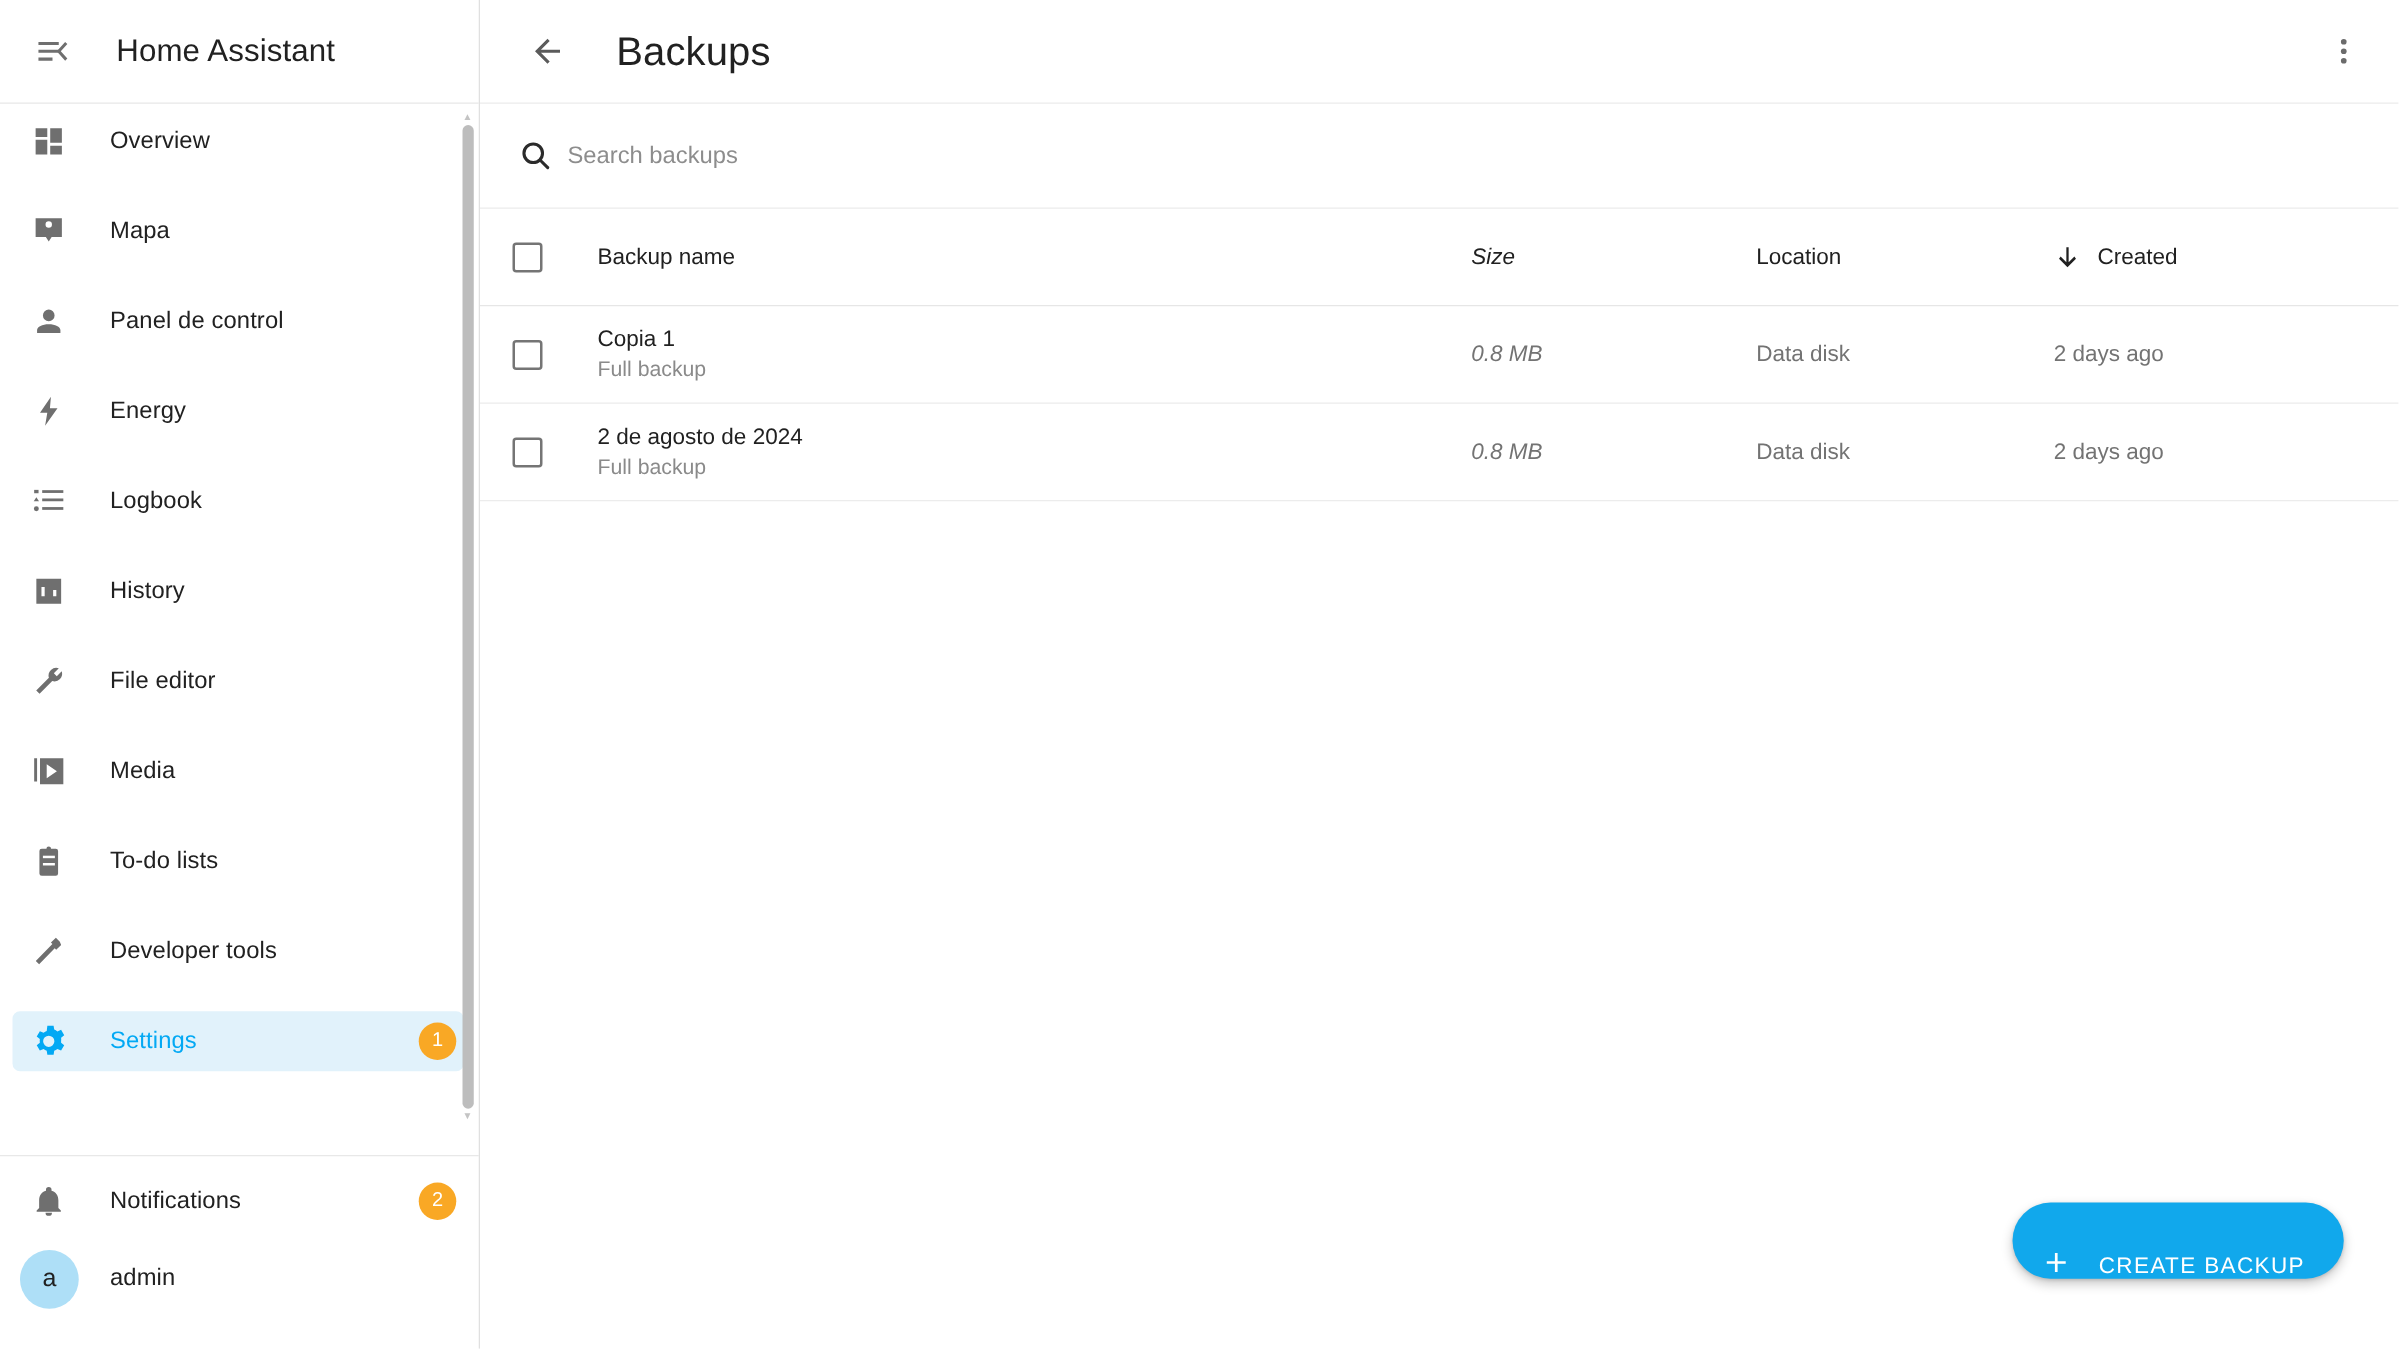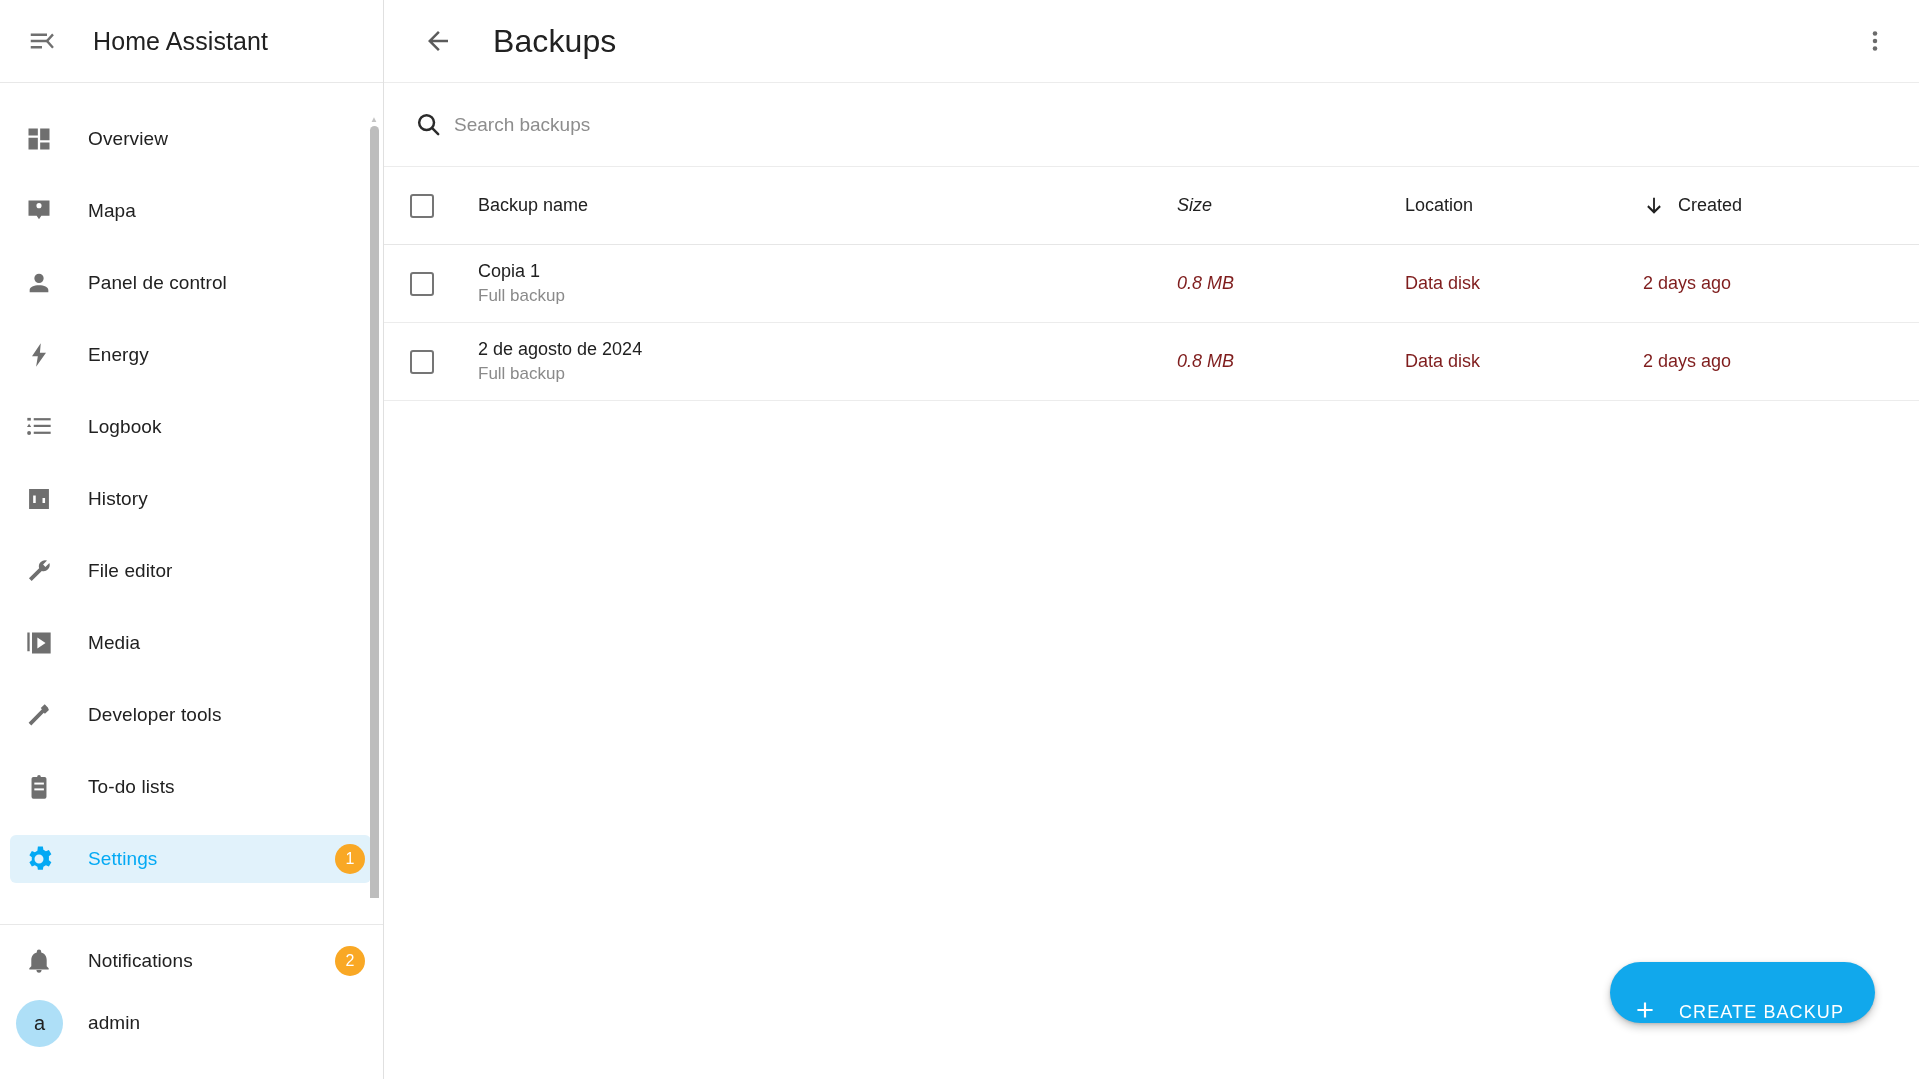--- a/index.html
+++ b/index.html
@@ -11,21 +11,21 @@
     -webkit-font-smoothing: antialiased;
   }
   .app { display: flex; width: 1919px; height: 1079px; }
 
   
   .sidebar {
     width: 384px; height: 1079px;
     background: #ffffff;
     border-right: 1px solid #e0e0e0;
     display: flex; flex-direction: column;
-    position: relative; flex: 0 0 384px; gap: 26px;
+    position: relative; flex: 0 0 384px;
   }
   .sidebar-header {
     height: 83px; min-height: 83px;
     display: flex; align-items: center;
     padding: 0 14px;
     border-bottom: 1px solid #e8e8e8;
   }
   .menu-btn {
     width: 56px; height: 56px;
     display: flex; align-items: center; justify-content: center;
@@ -169,21 +169,21 @@
   .col-loc  { width: 238px; flex: 0 0 238px; }
   .col-created { width: 250px; flex: 0 0 250px; display: flex; align-items: center; }
   .sort-arrow { margin-right: 13px; color: #212121; display: flex; align-items: center; }
 
   .row-name {
     font-size: 18px; color: #212121; line-height: 1.35;
   }
   .row-sub {
     font-size: 17px; color: #8a8a8a; line-height: 1.35; margin-top: 2px;
   }
-  .cell-text { font-size: 18px; color: #7f1d1d; }
+  .cell-text { font-size: 18px; color: #737373; }
 
   .fab {
     position: absolute; right: 44px; bottom: 56px;
     height: 61px; padding: 0 31px 0 22px;
     border-radius: 31px;
     background: #11a8ec; color: #ffffff;
     display: flex; align-items: flex-end;
     box-shadow: 0 4px 9px rgba(0,0,0,.22), 0 1px 3px rgba(0,0,0,.14);
     cursor: pointer; border: none;
     font-family: "Liberation Sans", sans-serif;
@@ -284,35 +284,35 @@
             <svg width="28" height="28" viewBox="0 0 24 24" fill="currentColor">
               <path d="M2 3h2v16H2V3zm4 0h16v18H6V3zm4.6 4.2v9.6L17.6 12l-7 -4.8z"></path>
             </svg>
           </span>
           <span class="nav-label">Media</span>
         </li>
 
         <li class="nav-item">
           <span class="ico">
             <svg width="28" height="28" viewBox="0 0 24 24" fill="currentColor">
-              <path d="M19.6 5.5l-2.7-2.8-3.4 3.3 1 1L3.1 18.6l2.3 2.3L16.1 10l1 1 3.4-3.3-.9-2.2z"></path>
-            </svg>
-          </span>
-          <span class="nav-label">Developer tools</span>
-        </li>
-
-        <li class="nav-item">
-          <span class="ico">
-            <svg width="28" height="28" viewBox="0 0 24 24" fill="currentColor">
               <path d="M12 1.8a1.6 1.6 0 011.6 1.6h3.2A1.6 1.6 0 0118.4 5v15.4a1.6 1.6 0 01-1.6 1.6H7.2a1.6 1.6 0 01-1.6-1.6V5a1.6 1.6 0 011.6-1.6h3.2A1.6 1.6 0 0112 1.8z"></path>
               <rect x="8" y="8.2" width="8.2" height="1.7" fill="#fff"></rect>
               <rect x="8" y="13.2" width="8.2" height="1.7" fill="#fff"></rect>
             </svg>
           </span>
           <span class="nav-label">To-do lists</span>
+        </li>
+
+        <li class="nav-item">
+          <span class="ico">
+            <svg width="28" height="28" viewBox="0 0 24 24" fill="currentColor">
+              <path d="M19.6 5.5l-2.7-2.8-3.4 3.3 1 1L3.1 18.6l2.3 2.3L16.1 10l1 1 3.4-3.3-.9-2.2z"></path>
+            </svg>
+          </span>
+          <span class="nav-label">Developer tools</span>
         </li>
 
         <li class="nav-item active">
           <span class="ico">
             <svg width="30" height="30" viewBox="0 0 24 24" fill="currentColor">
               <path d="M12 8.4A3.6 3.6 0 1012 15.6 3.6 3.6 0 0012 8.4zm7.9 4.5l2 1.6-2 3.4-2.4-1a7.8 7.8 0 01-2 1.2l-.4 2.5h-4l-.4-2.5a7.8 7.8 0 01-2-1.2l-2.4 1-2-3.4 2-1.6a7.6 7.6 0 010-2.3l-2-1.6 2-3.4 2.4 1a7.8 7.8 0 012-1.2L11.1 2h4l.4 2.5a7.8 7.8 0 012 1.2l2.4-1 2 3.4-2 1.6a7.6 7.6 0 010 2.2z"></path>
             </svg>
           </span>
           <span class="nav-label">Settings</span>
           <span class="badge">1</span>

